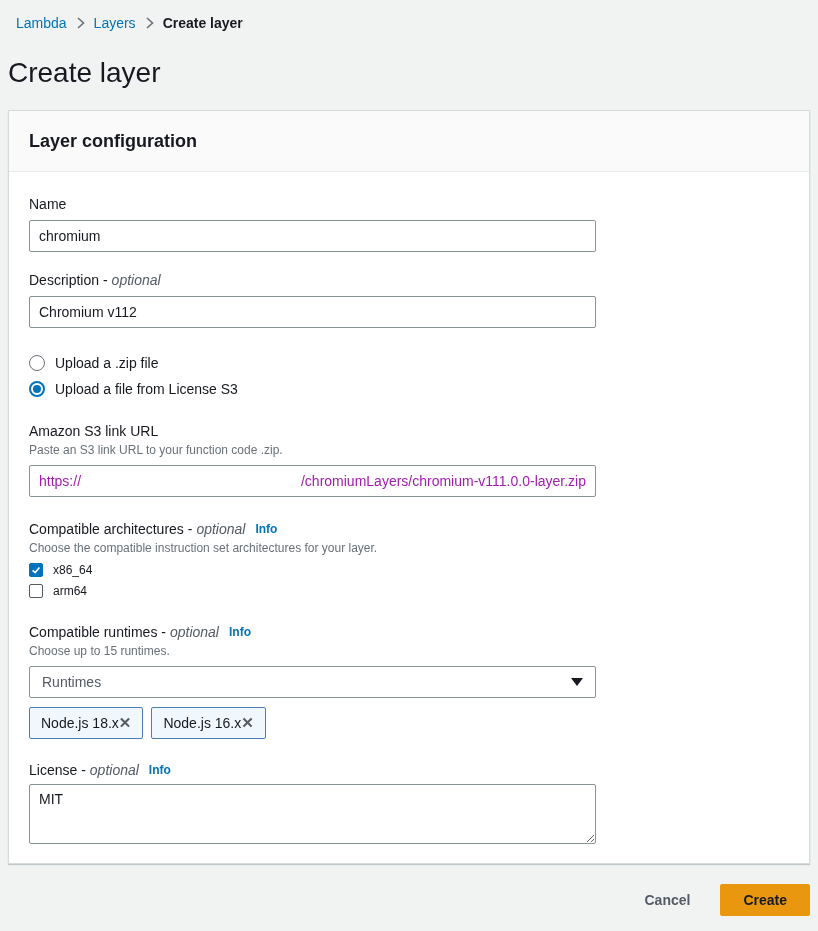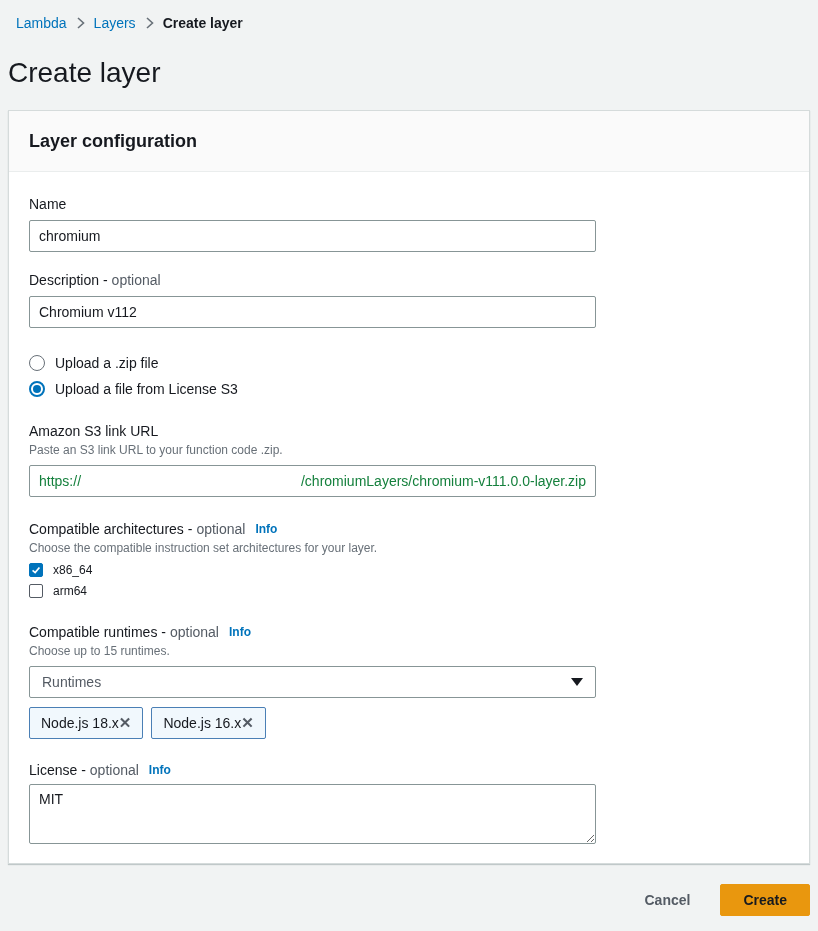--- a/index.html
+++ b/index.html
@@ -39,21 +39,21 @@
   }
   .card-header{
     background:#fafafa;
     border-bottom:1px solid #eaeded;
     padding:19px 20px;
     font-size:18px;font-weight:700;line-height:22px;
   }
   .card-body{padding:24px 20px 19px 20px;}
 
   .field-label{font-size:14px;line-height:16px;color:#16191f;}
-  .optional{color:#545b64;margin-left:4px;}
+  .optional{font-style:italic;color:#545b64;margin-left:4px;}
   .info-link{
     color:#0073bb;font-size:12px;font-weight:700;
     margin-left:10px;text-decoration:none;cursor:pointer;vertical-align:1px;
   }
   .help{font-size:12px;line-height:16px;color:#687078;margin-top:3px;}
 
   .control{width:567px;box-sizing:border-box;}
   input.text-input{
     display:block;
     height:32px;margin-top:8px;padding:0 9px;
@@ -86,21 +86,21 @@
     width:14px;height:14px;border:1px solid #545b64;border-radius:2px;
     background:#fff;box-sizing:border-box;flex:none;
     display:flex;align-items:center;justify-content:center;
   }
   .checkbox.checked{background:#0073bb;border-color:#0073bb;}
 
   .fake-input{
     display:flex;align-items:center;
     height:32px;margin-top:7px;padding:0 9px;
     border:1px solid #879596;border-radius:2px;background:#fff;
-    font-size:14px;color:#15803d;
+    font-size:14px;color:#a21caf;
   }
   .fake-input .spacer{flex:1;}
 
   .select{
     display:flex;align-items:center;
     height:32px;margin-top:7px;padding:0 12px;
     border:1px solid #879596;border-radius:2px;background:#fff;cursor:pointer;
   }
   .select-placeholder{color:#545b64;font-size:14px;flex:1;}
   .caret{

